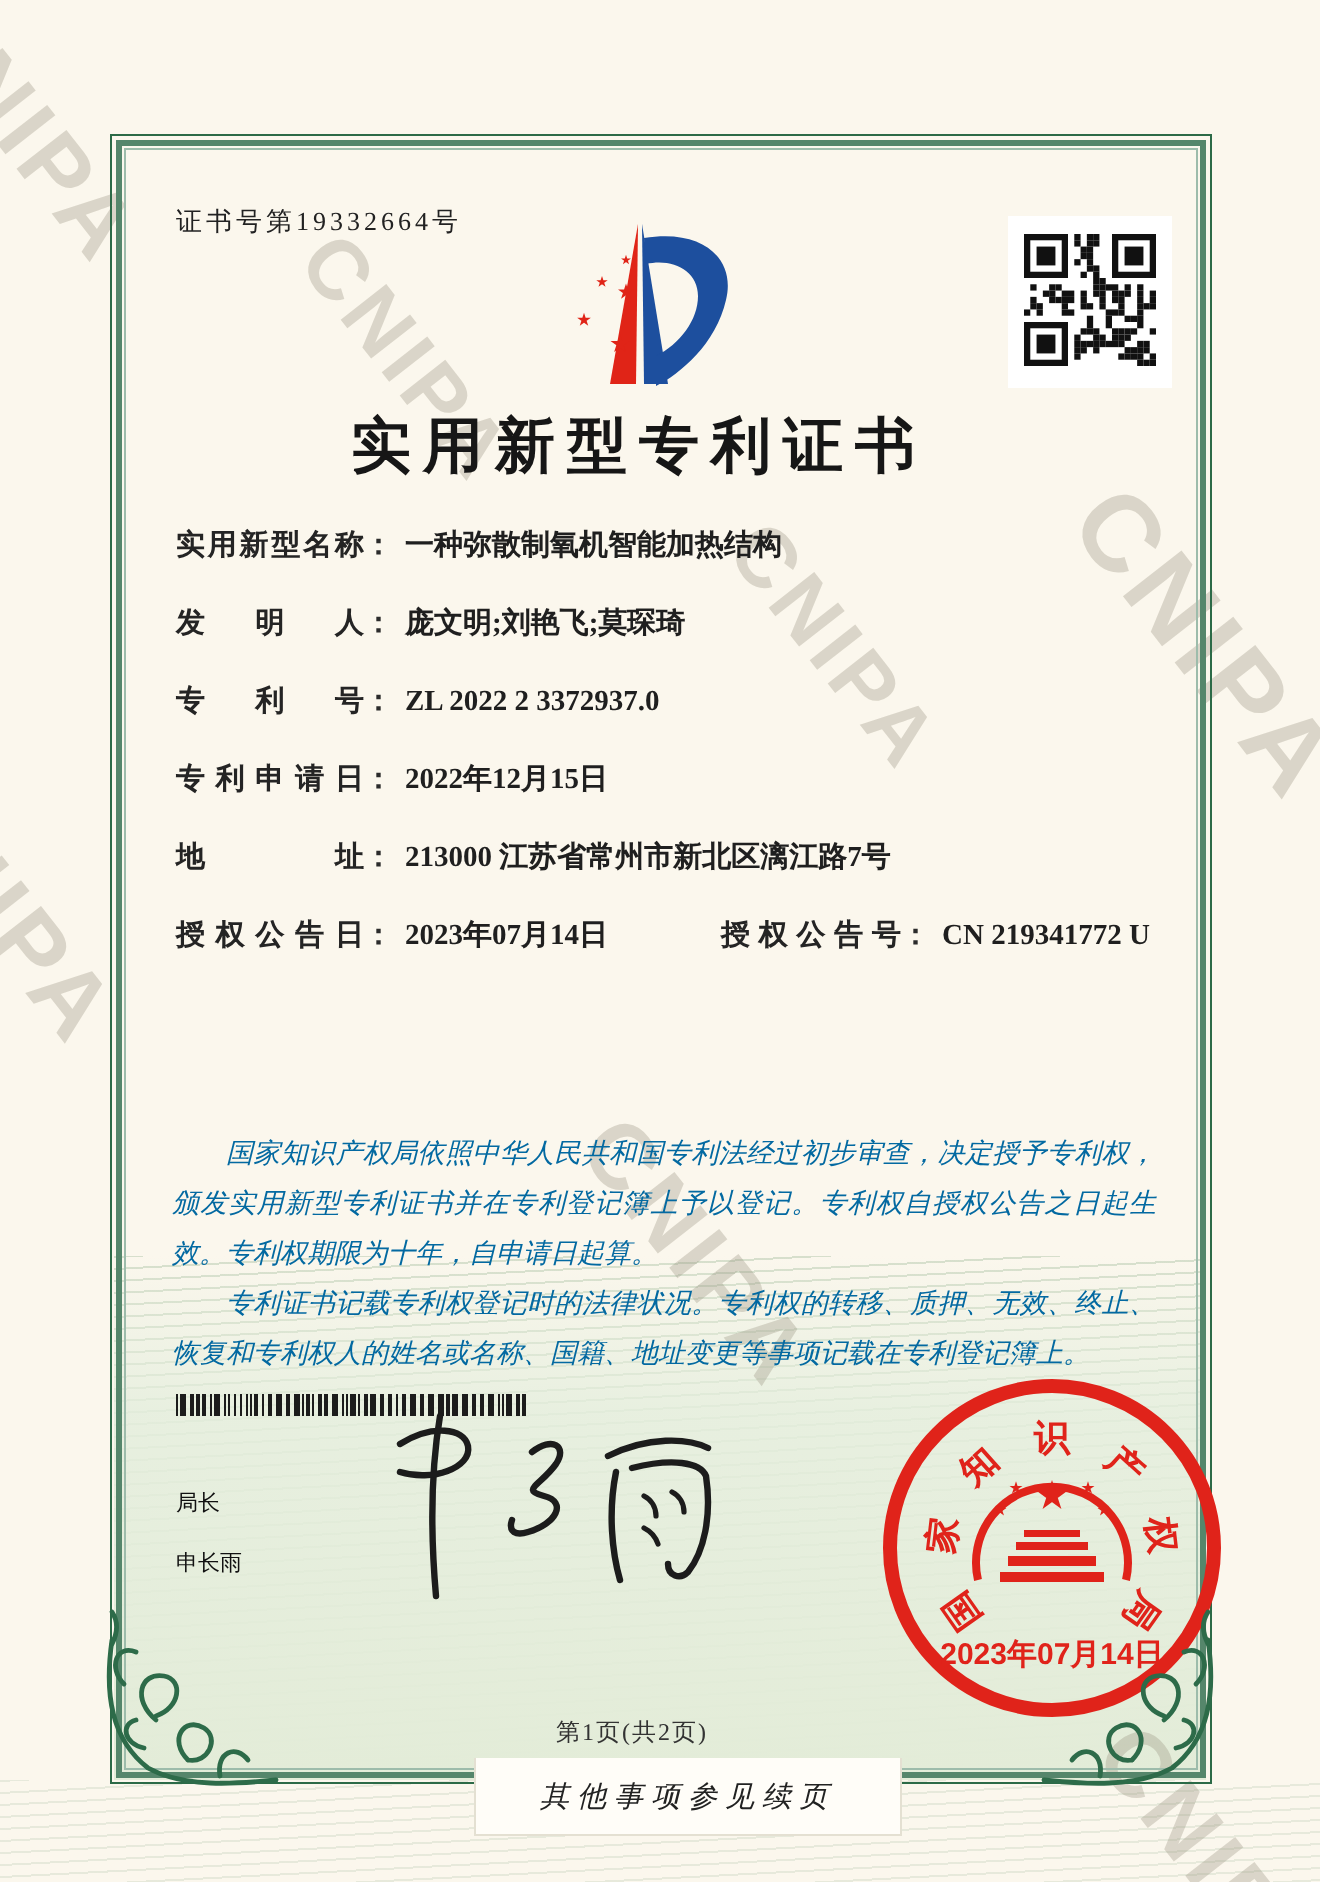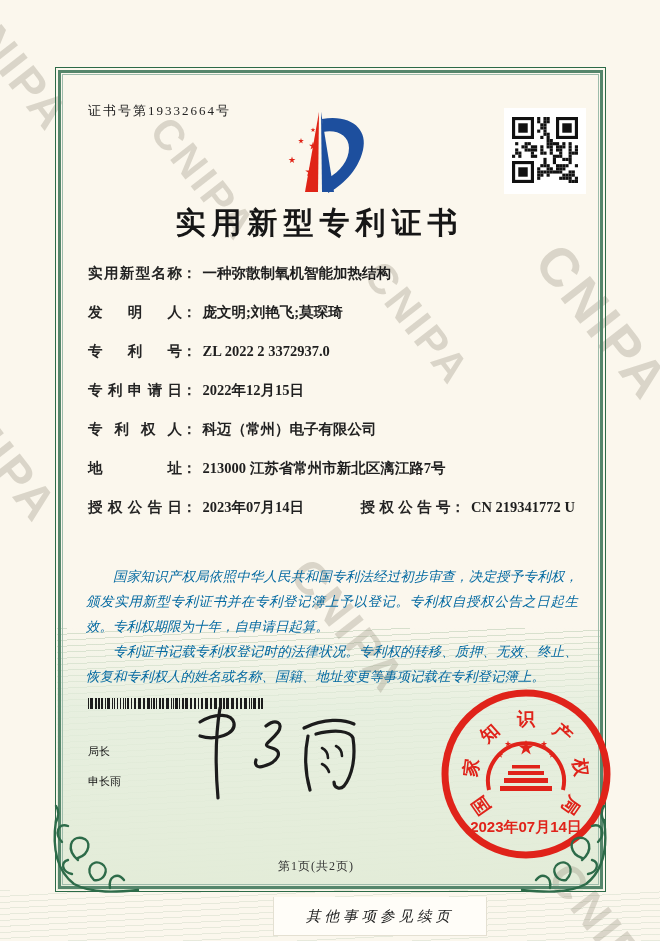--- a/index.html
+++ b/index.html
@@ -60,22 +60,22 @@
   .sig-label{position:absolute;left:88px;font-size:11px;font-family:"Liberation Sans",sans-serif;color:#111;}
   .sig-title{top:744px;}
   .sig-name{top:774px;}
   .signature{position:absolute;left:182px;top:698px;width:185px;height:105px;}
 
   .seal{position:absolute;left:438px;top:686px;width:176px;height:176px;z-index:4;}
 
   .page-no{position:absolute;left:0;width:632px;top:858px;text-align:center;font-size:12px;
            letter-spacing:1px;color:#333;}
 
-  .tab{position:absolute;left:237px;top:897px;width:212px;height:38px;background:#fffdf8;
-       border:1px solid #e4e0d2;border-top:none;z-index:3;display:flex;align-items:center;justify-content:center;margin-left:36px;}
+  .tab{position:absolute;left:237px;top:879px;width:212px;height:38px;background:#fffdf8;
+       border:1px solid #e4e0d2;border-top:none;z-index:3;display:flex;align-items:center;justify-content:center;}
   .tab span{font-size:14.5px;font-style:italic;letter-spacing:4px;color:#222;}
 
   .flourish{position:absolute;width:96px;height:96px;z-index:4;}
   .fl-bl{left:46px;top:800px;}
   .fl-br{left:518px;top:800px;transform:scaleX(-1);}
 </style>
 </head>
 <body>
 
 <div class="green-zone"></div>
@@ -257,23 +257,20 @@
     <div class="frow">
       <span class="flabel">发明人</span><span class="fcolon">：</span><span class="fvalue">庞文明;刘艳飞;莫琛琦</span>
     </div>
     <div class="frow">
       <span class="flabel">专利号</span><span class="fcolon">：</span><span class="fvalue">ZL 2022 2 3372937.0</span>
     </div>
     <div class="frow">
       <span class="flabel">专利申请日</span><span class="fcolon">：</span><span class="fvalue">2022年12月15日</span>
     </div>
     <div class="frow">
-      <span class="flabel">专利权人</span><span class="fcolon">：</span><span class="fvalue">科迈（常州）电子有限公司</span>
-    </div>
-    <div class="frow">
       <span class="flabel">地址</span><span class="fcolon">：</span><span class="fvalue">213000 江苏省常州市新北区漓江路7号</span>
     </div>
     <div class="frow">
       <span class="flabel">授权公告日</span><span class="fcolon">：</span><span class="fvalue w160">2023年07月14日</span><span class="flabel second">授权公告号</span><span class="fcolon">：</span><span class="fvalue">CN 219341772 U</span>
     </div>
   </div>
 
   <div class="paras">
     <p>国家知识产权局依照中华人民共和国专利法经过初步审查，决定授予专利权，颁发实用新型专利证书并在专利登记簿上予以登记。专利权自授权公告之日起生效。专利权期限为十年，自申请日起算。</p>
     <p>专利证书记载专利权登记时的法律状况。专利权的转移、质押、无效、终止、恢复和专利权人的姓名或名称、国籍、地址变更等事项记载在专利登记簿上。</p>

